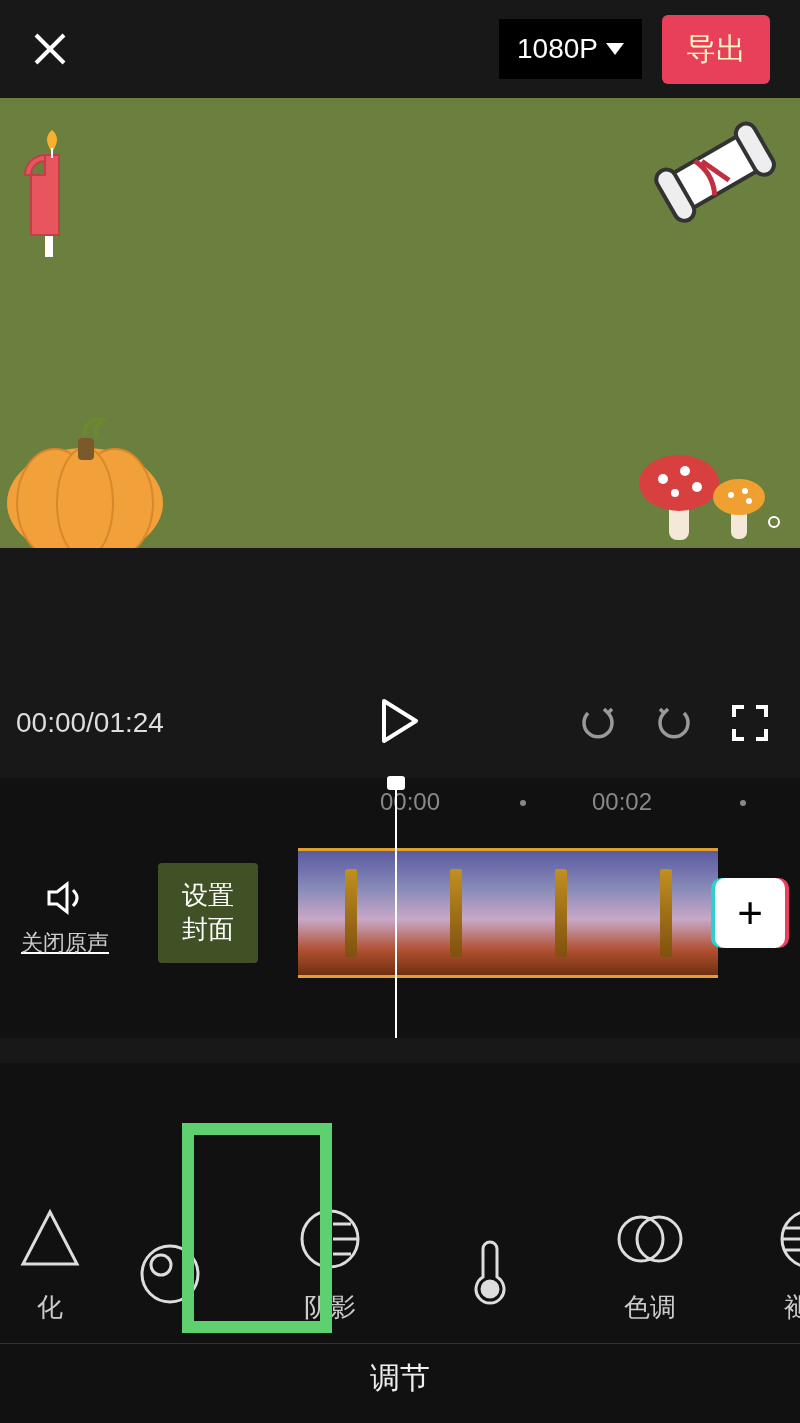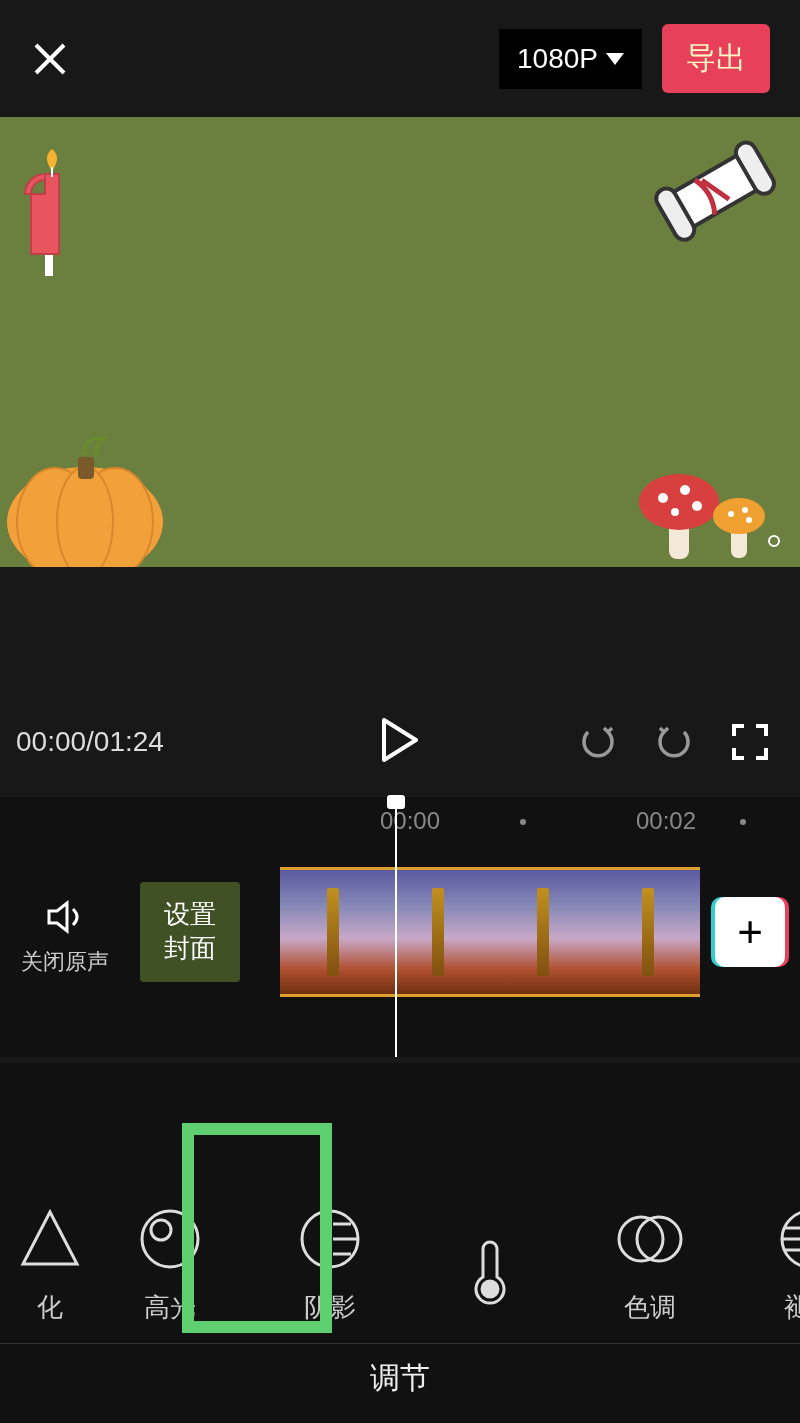--- a/index.html
+++ b/index.html
@@ -6,21 +6,21 @@
     body {
       width: 800px;
       height: 1423px;
       background: #181818;
       font-family: -apple-system, BlinkMacSystemFont, sans-serif;
       color: #fff;
       overflow: hidden;
       position: relative;
     }
     .header {
-      height: 117px;
+      height: 98px;
       display: flex;
       align-items: center;
       justify-content: space-between;
       padding: 0 30px;
     }
     .close-x { width: 40px; height: 40px; cursor: pointer; }
     .close-x svg { width: 100%; height: 100%; }
     .header-right { display: flex; gap: 20px; align-items: center; }
     .res-btn {
       background: #000;
@@ -74,33 +74,33 @@
     .ic { width: 40px; height: 40px; cursor: pointer; display:flex; align-items:center; justify-content:center; }
     .ic svg { stroke: #999; }
     .ic.active svg { stroke:#fff; }
 
     .timeline-area { margin-top: 20px; height: 260px; position: relative; background:#111; padding-top:10px; }
     .tick-row { height: 40px; position: relative; }
     .tick { position: absolute; font-size: 24px; color: #888; }
     .tick.dot { width:6px; height:6px; background:#888; border-radius:50%; top:12px; }
 
     .track-row { display: flex; align-items: center; height: 170px; }
-    .mute-col { width: 130px; text-align: center; padding-top:10px; }
+    .mute-col { width: 130px; text-align: center; padding-top:10px;text-decoration:underline; }
     .mute-col .lbl { font-size: 22px; color: #ccc; margin-top: 10px; }
     .cover-btn {
       width: 100px; height: 100px;
       background: rgba(70,90,40,0.9);
       display: flex; align-items: center; justify-content: center;
       flex-direction: column;
       font-size: 26px;
       line-height: 1.3;
       cursor: pointer;
       border-radius:4px;
       position:relative;
-      margin-left:10px;
+      margin-left:28px;
     }
     .clip-strip {
       flex: 1; height: 150px;
       margin-left: 40px;
       position: relative;
       overflow: hidden;
     }
     .clip-inner {
       position:absolute; left:0; top:10px; height:130px;
       border-top:3px solid #e0a030;
@@ -228,21 +228,21 @@
           <path d="M4 14 v-10 h10 M26 4 h10 v10 M36 26 v10 h-10 M14 36 h-10 v-10"></path>
         </svg>
       </div>
   </div>
 </div>
 
 <div class="timeline-area">
   <div class="tick-row">
     <span class="tick" style="left:380px">00:00</span>
     <span class="tick dot" style="left:520px"></span>
-    <span class="tick" style="left:636px">00:02</span>
+    <span class="tick" style="left:592px">00:02</span>
     <span class="tick dot" style="left:740px"></span>
   </div>
   <div class="track-row">
     <div class="mute-col">
       <div class="ic active" style="margin:0 auto">
         <svg viewBox="0 0 40 40" fill="none" stroke="#fff" stroke-width="3">
             <path d="M4 14 h8 l10 -8 v28 l-10 -8 h-8 z"></path>
             <path d="M28 12 q8 8 0 16"></path>
           </svg>
       </div>
@@ -277,21 +277,20 @@
         </div>
       <div class="tlbl">化</div>
     </div>
     <div class="tool-item">
       <div class="ticon">
           <svg viewBox="0 0 70 70">
             <circle cx="35" cy="35" r="28"></circle>
             <circle cx="26" cy="26" r="10"></circle>
           </svg>
         </div>
-      <div class="tlbl">高光</div>
     </div>
     <div class="tool-item">
       <div class="ticon">
           <svg viewBox="0 0 70 70">
             <circle cx="35" cy="35" r="28"></circle>
             <path d="M38 20 h18 M38 35 h24 M38 50 h18"></path>
           </svg>
         </div>
       <div class="tlbl">阴影</div>
     </div>

